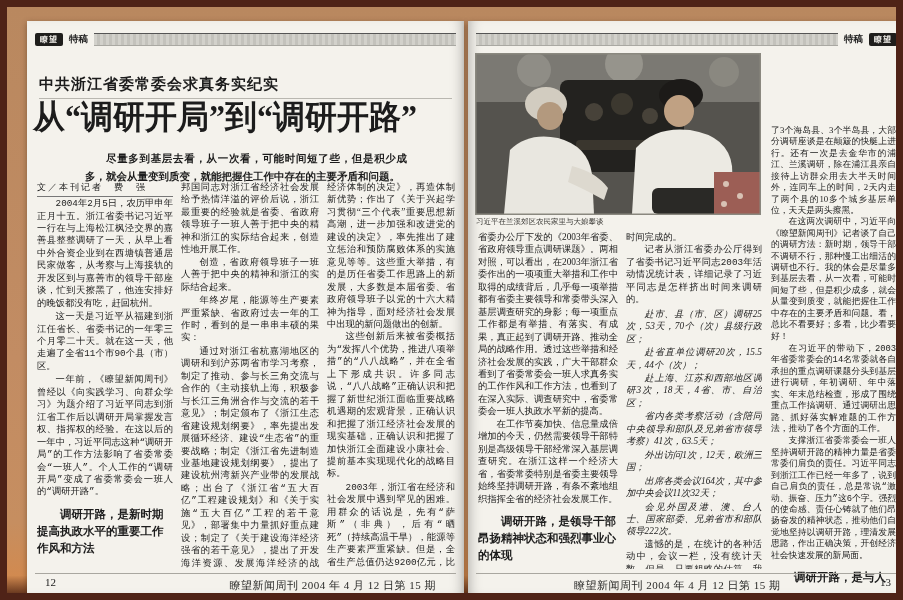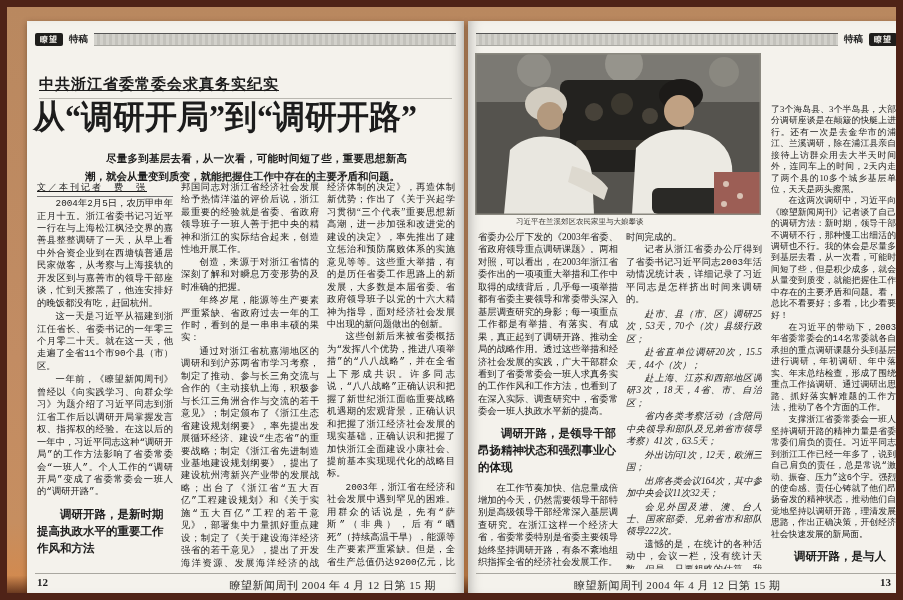--- a/index.html
+++ b/index.html
@@ -17,79 +17,79 @@
               font-size:8px;font-weight:bold;letter-spacing:1px;display:flex;align-items:center;
               justify-content:center;padding:0 5px;border-radius:2px;}
   .hdr .seclabel{font-family:Liberation Sans, sans-serif;font-weight:bold;font-size:9.5px;
                  display:flex;align-items:center;padding:0 6px;color:#222;}
   .hdr .bar{flex:1;border-top:1px solid #555;
             background:repeating-linear-gradient(90deg,#d2d1cb 0 3px,#c3c2bc 3px 6px);
             box-shadow:inset 0 -1px 0 #a9a8a2;}
 
   .kicker{position:absolute;top:54px;left:12px;right:12px;font-family:"Liberation Sans",sans-serif;
           font-weight:bold;font-size:15px;letter-spacing:1px;border-bottom:1px solid #b9b7b0;
-          padding-bottom:4px;text-decoration:underline;}
+          padding-bottom:4px;}
   .headline{position:absolute;top:74px;left:6px;right:4px;font-size:33px;font-weight:900;
             letter-spacing:0px;white-space:nowrap;transform:scaleX(.97);transform-origin:left;}
   .standfirst{position:absolute;top:128px;left:58px;width:322px;font-family:"Liberation Sans",sans-serif;
               font-weight:bold;font-size:10.5px;line-height:1.75;text-indent:2em;text-align:justify;}
 
   .colwrap{position:absolute;overflow:hidden;}
   .col{position:absolute;top:0;bottom:0;overflow:hidden;font-size:9.3px;line-height:1.34;
        text-align:justify;}
   .blk{margin:0 0 1px 0;}
   .blk.p{text-indent:2em;font-family:Liberation Mono, monospace;}
   .blk.cont{text-indent:0;}
   .blk.sub{font-family:"Liberation Sans",sans-serif;font-weight:bold;font-size:11.5px;
            line-height:1.5;margin:7px 0 6px 0;text-indent:2em;text-align:left;}
   .blk.stat{font-style:italic;text-indent:2em;}
   .blk.byline{font-size:9px;letter-spacing:2px;border-bottom:1px solid #777;
-              padding-bottom:3px;text-indent:0;text-decoration:underline;}
+              padding-bottom:3px;text-indent:0;}
 
   .photo{position:absolute;left:8px;top:33px;width:284px;height:160px;background:#55534e;
          outline:1px solid #8a887f;}
   .photo svg{display:block;width:100%;height:100%;}
   .caption{position:absolute;left:8px;top:196px;width:284px;font-size:7.5px;color:#3d3c38;
-           font-family:Liberation Serif, serif;margin-left:40px;}
+           font-family:Liberation Serif, serif;}
 
   .footrule{position:absolute;left:8px;right:8px;top:552px;border-top:1px solid #a9a7a0;}
   .footer{position:absolute;top:557px;font-size:11px;letter-spacing:.5px;color:#2a2a28;margin-left:48px;}
-  .pageno{position:absolute;top:555px;font-size:11px;font-weight:bold;}
+  .pageno{position:absolute;top:555px;font-size:11px;font-weight:normal;margin-left:8px;}
   .page-left .footer{right:28px;}
   .page-left .pageno{left:10px;}
   .page-right .footer{left:58px;}
   .page-right .pageno{right:14px;}
 </style>
 </head>
 <body>
 
 <div class="stage">
 
   <div class="page page-left">
     <div class="hdr">
       <div class="badge">瞭望</div>
       <div class="seclabel">特稿</div>
       <div class="bar"></div>
     </div>
 
     <div class="kicker">中共浙江省委常委会求真务实纪实</div>
     <div class="headline">从“调研开局”到“调研开路”</div>
-    <div class="standfirst">尽量多到基层去看，从一次看，可能时间短了些，重要思想新高潮，就会从量变到质变，就能把握住工作中存在的主要矛盾和问题。</div>
+    <div class="standfirst">尽量多到基层去看，从一次看，可能时间短了些，但是积少成多，就会从量变到质变，就能把握住工作中存在的主要矛盾和问题。</div>
 
     <div class="colwrap" style="left:0;top:160px;right:0;height:388px;">
       <div class="col" style="left:10px;width:136px;">
           <div class="blk byline">文／本刊记者　费　强</div>
           <div class="blk p">2004年2月5日，农历甲申年正月十五。浙江省委书记习近平一行在与上海松江枫泾交界的嘉善县整整调研了一天，从早上看中外合资企业到在西塘镇普通居民家做客，从考察与上海接轨的开发区到与嘉善市的领导干部座谈，忙到天擦黑了，他连安排好的晚饭都没有吃，赶回杭州。</div>
           <div class="blk p">这一天是习近平从福建到浙江任省长、省委书记的一年零三个月零二十天。就在这一天，他走遍了全省11个市90个县（市）区。</div>
           <div class="blk p">一年前，《瞭望新闻周刊》曾经以《向实践学习、向群众学习》为题介绍了习近平同志到浙江省工作后以调研开局掌握发言权、指挥权的经验。在这以后的一年中，习近平同志这种“调研开局”的工作方法影响了省委常委会“一班人”。个人工作的“调研开局”变成了省委常委会一班人的“调研开路”。</div>
           <div class="blk sub">调研开路，是新时期提高执政水平的重要工作作风和方法</div>
         </div>
       <div class="col" style="left:154px;width:138px;">
           <div class="blk cont">邦国同志对浙江省经济社会发展给予热情洋溢的评价后说，浙江最重要的经验就是省委、省政府领导班子一班人善于把中央的精神和浙江的实际结合起来，创造性地开展工作。</div>
-          <div class="blk p">创造，来源于对浙江省情的深刻了解和对瞬息万变形势的及时准确的把握。</div>
+          <div class="blk p">创造，省政府领导班子一班人善于把中央的精神和浙江的实际结合起来。</div>
           <div class="blk p">年终岁尾，能源等生产要素严重紧缺、省政府过去一年的工作时，看到的是一串串丰硕的果实：</div>
           <div class="blk p">通过对浙江省杭嘉湖地区的调研和到沪苏两省市学习考察，制定了推动、参与长三角交流与合作的《主动接轨上海，积极参与长江三角洲合作与交流的若干意见》；制定颁布了《浙江生态省建设规划纲要》，率先提出发展循环经济、建设“生态省”的重要战略；制定《浙江省先进制造业基地建设规划纲要》，提出了建设杭州湾新兴产业带的发展战略；出台了《浙江省“五大百亿”工程建设规划》和《关于实施“五大百亿”工程的若干意见》，部署集中力量抓好重点建设；制定了《关于建设海洋经济强省的若干意见》，提出了开发海洋资源、发展海洋经济的战略；制定《浙江省文化体制改革综合试点方案》，推动文化体制的改革和文化产业的发展；提出了关于就业、社会保障和困难群众救助以及农村“新五保”体系建设的思路并制定了有关文件；制定并通过了《关于贯彻落实党的十六届三中全会精神，进一步完善社会主义市场</div>
         </div>
       <div class="col" style="left:300px;width:128px;">
           <div class="blk cont">经济体制的决定》，再造体制新优势；作出了《关于兴起学习贯彻“三个代表”重要思想新高潮，进一步加强和改进党的建设的决定》，率先推出了建立惩治和预防腐败体系的实施意见等等。这些重大举措，有的是历任省委工作思路上的新发展，大多数是本届省委、省政府领导班子以党的十六大精神为指导，面对经济社会发展中出现的新问题做出的创新。</div>
           <div class="blk p">这些创新后来被省委概括为“发挥八个优势，推进八项举措”的“八八战略”，并在全省上下形成共识。许多同志说，“八八战略”正确认识和把握了新世纪浙江面临重要战略机遇期的宏观背景，正确认识和把握了浙江经济社会发展的现实基础，正确认识和把握了加快浙江全面建设小康社会、提前基本实现现代化的战略目标。</div>
           <div class="blk p">2003年，浙江省在经济和社会发展中遇到罕见的困难。用群众的话说是，先有“萨斯”（非典），后有“晒死”（持续高温干旱），能源等生产要素严重紧缺。但是，全省生产总值仍达9200亿元，比上年增长14%；进出口总额突破600亿美元大关；实际利用外资54.5亿美元，增长72.4%；财政总收入达1468.9亿元，增长25.5%；城镇居民人均可支配收入达13180元，农村居民人均纯收入达5431元，分别实际增长11.9%和7.8%左右。</div>
         </div>
     </div>
 
@@ -130,37 +130,37 @@
         <circle cx="264" cy="142" r="3" fill="#d8c2b4"></circle>
         <circle cx="248" cy="150" r="3" fill="#d8c2b4"></circle>
         <rect x="0" y="0" width="284" height="160" fill="none" stroke="#8a887f" stroke-width="1"></rect>
       </svg>
     </div>
     <div class="caption">习近平在兰溪郊区农民家里与大娘攀谈</div>
 
     <div class="colwrap" style="left:0;top:210px;width:300px;height:338px;">
       <div class="col" style="left:10px;width:140px;">
           <div class="blk cont">省委办公厅下发的《2003年省委、省政府领导重点调研课题》。两相对照，可以看出，在2003年浙江省委作出的一项项重大举措和工作中取得的成绩背后，几乎每一项举措都有省委主要领导和常委带头深入基层调查研究的身影；每一项重点工作都是有举措、有落实、有成果，真正起到了调研开路、推动全局的战略作用。透过这些举措和经济社会发展的实践，广大干部群众看到了省委常委会一班人求真务实的工作作风和工作方法，也看到了在深入实际、调查研究中，省委常委会一班人执政水平新的提高。</div>
+          <div class="blk p">在工作节奏加快、信息量成倍增加的今天，仍然需要领导干部特别是高级领导干部经常深入基层调查研究。在浙江这样一个经济大省，省委常委特别是省委主要领导始终坚持调研开路，有条不紊地组织指挥全省的经济社会发展工作。</div>
           <div class="blk sub">调研开路，是领导干部昂扬精神状态和强烈事业心的体现</div>
-          <div class="blk p">在工作节奏加快、信息量成倍增加的今天，仍然需要领导干部特别是高级领导干部经常深入基层调查研究。在浙江这样一个经济大省，省委常委特别是省委主要领导始终坚持调研开路，有条不紊地组织指挥全省的经济社会发展工作。</div>
         </div>
       <div class="col" style="left:158px;width:136px;">
           <div class="blk cont">时间完成的。</div>
           <div class="blk p">记者从浙江省委办公厅得到了省委书记习近平同志2003年活动情况统计表，详细记录了习近平同志是怎样挤出时间来调研的。</div>
           <div class="blk stat">赴市、县（市、区）调研25次，53天，70个（次）县级行政区；</div>
           <div class="blk stat">赴省直单位调研20次，15.5天，44个（次）；</div>
           <div class="blk stat">赴上海、江苏和西部地区调研3次，18天，4省、市、自治区；</div>
           <div class="blk stat">省内各类考察活动（含陪同中央领导和部队及兄弟省市领导考察）41次，63.5天；</div>
           <div class="blk stat">外出访问1次，12天，欧洲三国；</div>
           <div class="blk stat">出席各类会议164次，其中参加中央会议11次32天；</div>
           <div class="blk stat">会见外国及港、澳、台人士、国家部委、兄弟省市和部队领导222次。</div>
           <div class="blk p">遗憾的是，在统计的各种活动中，会议一栏，没有统计天数。但是，只要粗略的估算，我们就可以知道，在这个省委书记的工作日程表上，法定的一年260多个工作日是无论如何也安排不下的。</div>
         </div>
     </div>
-    <div class="colwrap" style="left:303px;top:83px;width:125px;height:458px;">
+    <div class="colwrap" style="left:303px;top:104px;width:125px;height:458px;">
       <div class="col" style="left:0;width:125px;font-size:8.8px;line-height:1.3;">
           <div class="blk cont">了3个海岛县、3个半岛县，大部分调研座谈是在颠簸的快艇上进行。还有一次是去金华市的浦江、兰溪调研，除在浦江县亲自接待上访群众用去大半天时间外，连同车上的时间，2天内走了两个县的10多个城乡基层单位，天天是两头擦黑。</div>
           <div class="blk p">在这两次调研中，习近平向《瞭望新闻周刊》记者谈了自己的调研方法：新时期，领导干部不调研不行，那种慢工出细活的调研也不行。我的体会是尽量多到基层去看，从一次看，可能时间短了些，但是积少成多，就会从量变到质变，就能把握住工作中存在的主要矛盾和问题。看，总比不看要好；多看，比少看要好！</div>
           <div class="blk p">在习近平的带动下，2003年省委常委会的14名常委就各自承担的重点调研课题分头到基层进行调研，年初调研、年中落实、年末总结检查，形成了围绕重点工作搞调研、通过调研出思路、抓好落实解难题的工作方法，推动了各个方面的工作。</div>
           <div class="blk p">支撑浙江省委常委会一班人坚持调研开路的精神力量是省委常委们肩负的责任。习近平同志到浙江工作已经一年多了，说到自己肩负的责任，总是常说“激动、振奋、压力”这6个字。强烈的使命感、责任心铸就了他们昂扬奋发的精神状态，推动他们自觉地坚持以调研开路，理清发展思路，作出正确决策，开创经济社会快速发展的新局面。</div>
           <div class="blk sub">调研开路，是与人民群众水乳交融的一种情感和境界</div>
         </div>
     </div>
 
     <div class="footrule"></div>

